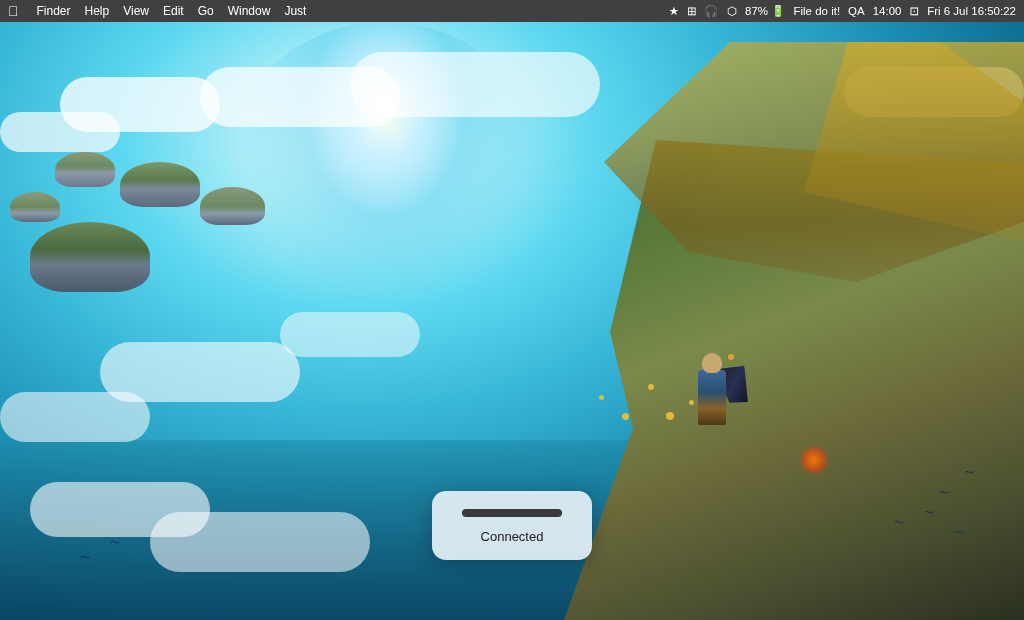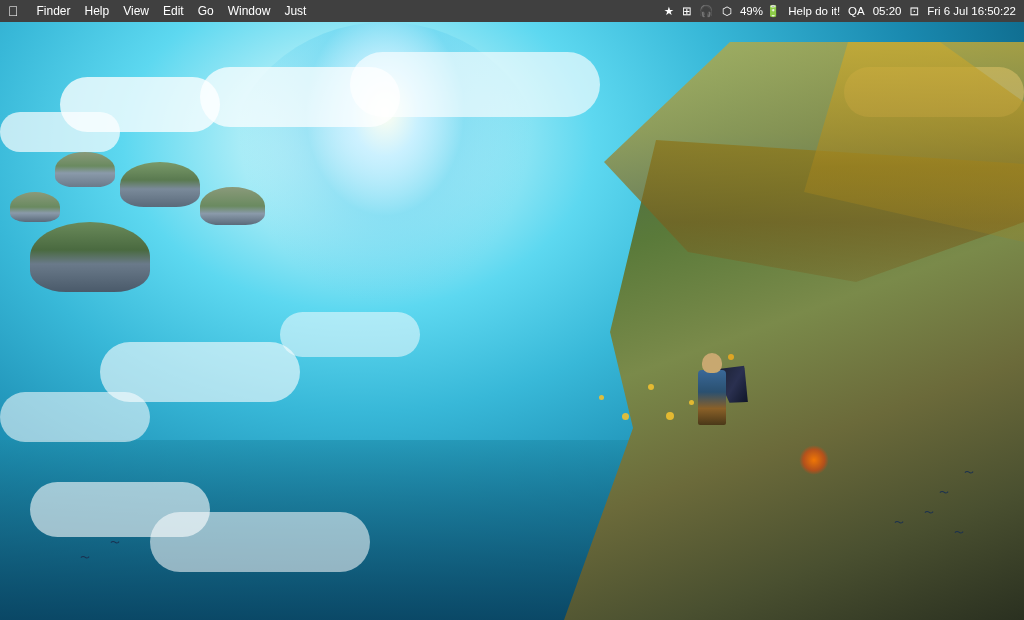--- a/index.html
+++ b/index.html
@@ -284,26 +284,26 @@
     <span class="menu-item">Go</span>
     <span class="menu-item">Window</span>
     <span class="menu-item">Just</span>
   </div>
   <div class="menubar-right">
     <span class="status-item">★</span>
     <span class="status-item">⊞</span>
     <span class="status-item">🎧</span>
     <span class="status-item">⬡</span>
     <span class="status-item">
-      <span>49%</span>
+      <span>87%</span>
       <span>🔋</span>
     </span>
-    <span class="status-item">Help do it!</span>
+    <span class="status-item">File do it!</span>
     <span class="status-item">QA</span>
-    <span class="status-item">05:20</span>
+    <span class="status-item">14:00</span>
     <span class="status-item">⊡</span>
     <span class="status-item">Fri 6 Jul  16:50:22</span>
   </div>
 </div>
 
 <div id="wallpaper">
 
   <div class="sun-glow"></div>
 
   <div class="cloud" style="left:60px;top:55px;width:160px;height:55px;opacity:0.9;"></div>
@@ -349,13 +349,17 @@
   </div>
 
   <div class="bird" style="right:60px;bottom:80px;">〜</div>
   <div class="bird" style="right:90px;bottom:100px;">〜</div>
   <div class="bird" style="right:75px;bottom:120px;">〜</div>
   <div class="bird" style="right:120px;bottom:90px;">〜</div>
   <div class="bird" style="right:50px;bottom:140px;">〜</div>
   <div class="bird" style="left:80px;bottom:55px;">〜</div>
   <div class="bird" style="left:110px;bottom:70px;">〜</div>
 
+  <div id="notification-popup">
+    <div class="notification-icon-bar"></div>
+    <div class="notification-text">Connected</div>
+  </div>
 </div>
 
 </body></html>

